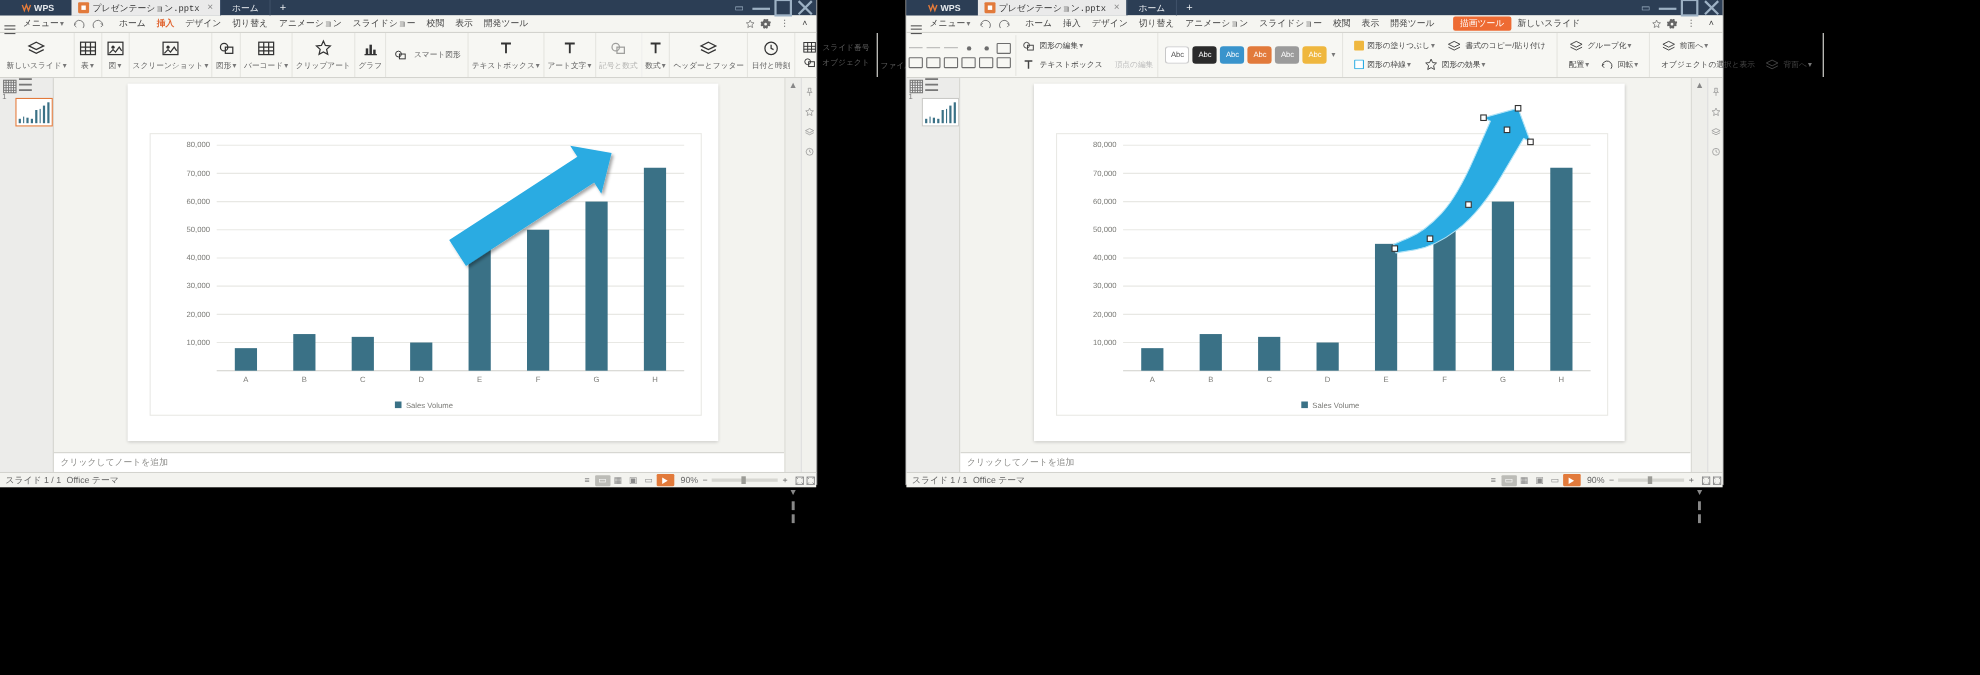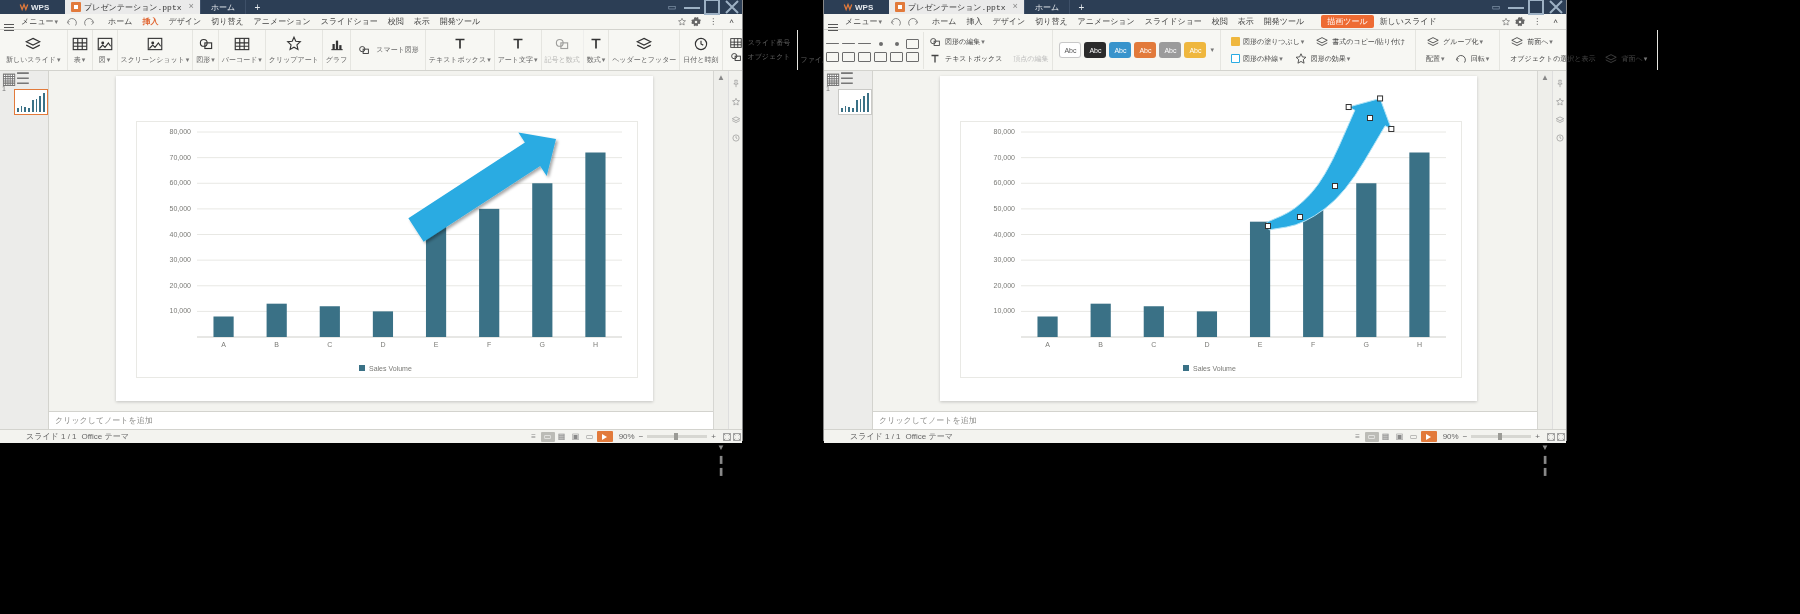--- a/index.html
+++ b/index.html
@@ -78,21 +78,21 @@
   .chart-area svg{position:absolute;inset:0;width:100%;height:100%;}
   .vscroll{width:14px;background:#eeeeea;border-left:1px solid #d6d6d2;}
   .vscroll .track{position:relative;height:100%;}
   .vscroll .tbtn{height:12px;display:flex;align-items:center;justify-content:center;color:#888;font-size:8px;}
   .sidestrip{width:13px;background:#f1f1ed;border-left:1px solid #dedede;display:flex;flex-direction:column;align-items:center;gap:8px;padding-top:8px;}
   .sidestrip .sic{width:10px;height:10px;color:#8c8c8c;}
   
   .notes{height:17px;border-top:1px solid #d3d3ce;background:#fff;}
   .notes-inner{font-size:8px;color:#8a8a87;padding:3px 6px;}
   
-  .status{height:13px;background:#f3f3ef;border-top:1px solid #d3d3ce;display:flex;align-items:center;font-size:8px;color:#666;padding-left:21px;}
+  .status{height:13px;background:#f3f3ef;border-top:1px solid #d3d3ce;display:flex;align-items:center;font-size:8px;color:#666;}
   .status .sl{padding-left:5px;}
   .status .spacer{flex:1;}
   .status .vbtn{width:14px;height:10px;display:flex;align-items:center;justify-content:center;color:#888;}
   .status .vbtn.active{background:#bcbcb7;color:#fff;border-radius:1px;}
   .status .play{width:16px;height:11px;background:#e27a3b;border-radius:1px;display:flex;align-items:center;justify-content:center;}
   .status .play::after{content:"";display:block;border-left:5px solid #fff;border-top:3px solid transparent;border-bottom:3px solid transparent;}
   .status .zoom{display:flex;align-items:center;gap:4px;margin:0 6px;}
   .status .zoom .bar{width:60px;height:3px;background:#d7d7d2;position:relative;}
   .status .zoom .bar::after{content:"";width:4px;height:7px;background:#9b9b96;position:absolute;top:-2px;left:45%;}
   .status .ic10{width:10px;height:10px;color:#888;}

